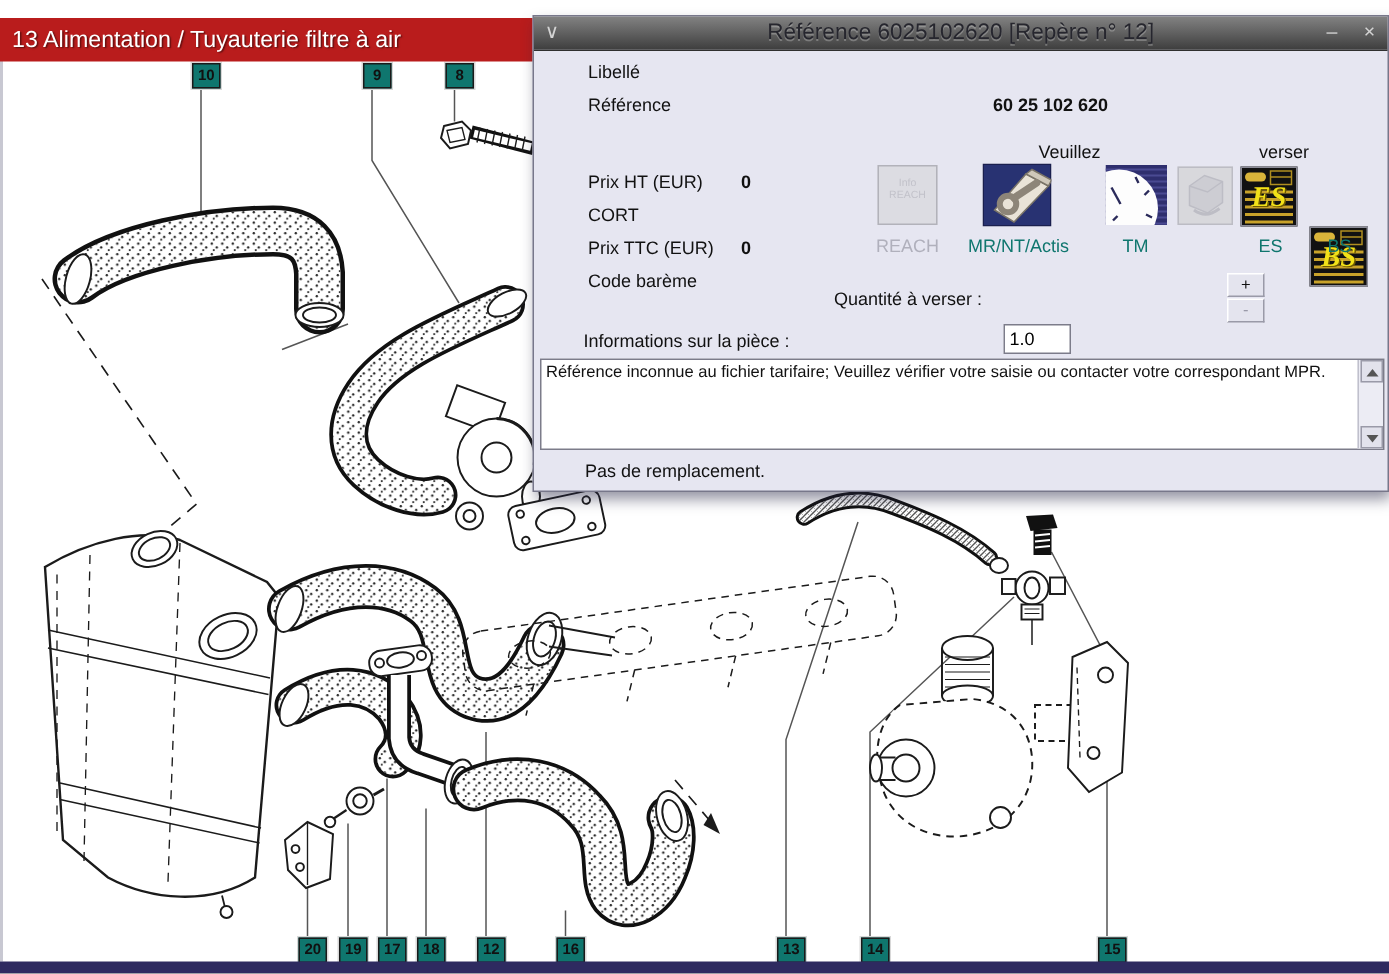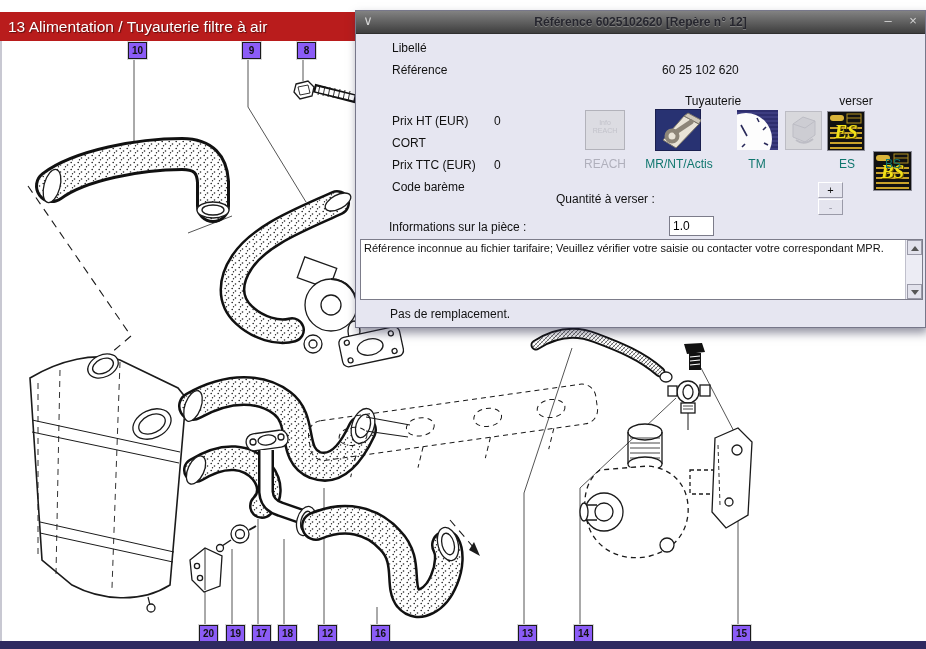--- a/index.html
+++ b/index.html
@@ -7,37 +7,37 @@
        font-family:"Liberation Sans",sans-serif;}
   
   .topbar{position:absolute;left:0;top:0;width:748px;height:29px;background:#b91c1c;
           color:#fff;font-size:15.5px;line-height:29px;padding-left:8px;box-sizing:border-box;
           text-shadow:1px 1px 1px rgba(0,0,0,.5);z-index:3;margin-top:12px;}
   .bottombar{position:absolute;left:0;top:641px;width:926px;height:8px;background:#2e2a60;z-index:3;}
   
   .diagram{position:absolute;left:0;top:29px;width:926px;height:612px;background:#fff;
            border-left:2px solid #c8c8d2;border-top:1px solid #9a9aa6;box-sizing:border-box;z-index:1;}
   .diagram svg{position:absolute;left:-2px;top:-30px;}
-  .callout{position:absolute;width:17px;height:15px;background:#8b5cf6;border:1px solid #1a1a1a;
+  .callout{position:absolute;width:17px;height:15px;background:#0f766e;border:1px solid #1a1a1a;
            box-shadow:0 0 0 1px #d8d8d8;font-size:10px;font-weight:bold;color:#111;
            text-align:center;line-height:15px;z-index:2;}
   
   .dialog{position:absolute;left:355px;top:10px;width:571px;height:318px;background:#e6e6f1;
           border:1px solid #77778a;box-sizing:border-box;z-index:5;
           box-shadow:2px 5px 9px rgba(40,40,70,.5);font-size:12px;color:#111;}
   .titlebar{position:absolute;left:0;top:0;right:0;height:22px;
             background:linear-gradient(#828282,#5d5d5d 55%,#3e3e3e);
             border-bottom:1px solid #2f2f2f;color:#d9d9d9;}
   .titlebar .title{position:absolute;left:0;right:0;top:0;height:22px;line-height:22px;
-            text-align:center;font-weight:bold;font-size:12px;color:#26262e;
+            text-align:center;font-weight:normal;font-size:15px;color:#26262e;
             text-shadow:0 1px 0 rgba(255,255,255,.25);}
   .tb-btn{position:absolute;top:0;height:22px;line-height:20px;font-size:13px;color:#d4d4d4;
           width:20px;text-align:center;cursor:default;}
   .lab{position:absolute;white-space:nowrap;margin-left:28px;}
-  .val{font-weight:normal;}
+  .val{font-weight:bold;}
   .icon-btn{position:absolute;box-sizing:border-box;}
   .icon-label{position:absolute;text-align:center;font-size:12px;color:#0f766e;white-space:nowrap;}
   .icon-label.dis{color:#b0b0bc;}
   .reach-btn{background:#dcdce2;border:1px solid #b2b2ba;color:#c2c2ca;font-size:7px;
              text-align:center;padding-top:8px;line-height:8px;}
   .gray-icon{background:#d8d8dc;border:1px solid #bcbcc4;}
   .esbs{background:#111;border:1px solid #8b8b97;position:relative;}
   .esbs .icon-letter{position:absolute;left:0;top:9px;width:100%;text-align:center;
         font-family:"Liberation Serif",serif;font-style:italic;font-weight:bold;font-size:19px;
         color:#f2e118;text-shadow:1px 1px 0 #6e5a00;}
@@ -275,21 +275,21 @@
     <span class="lab" style="left:8px;top:30px">Libellé</span>
     <span class="lab" style="left:8px;top:52px">Référence</span>
     <span class="lab val" style="left:278px;top:52px">60 25 102 620</span>
     <span class="lab" style="left:8px;top:103px">Prix HT (EUR)</span>
     <span class="lab val" style="left:110px;top:103px">0</span>
     <span class="lab" style="left:8px;top:125px">CORT</span>
     <span class="lab" style="left:8px;top:147px">Prix TTC (EUR)</span>
     <span class="lab val" style="left:110px;top:147px">0</span>
     <span class="lab" style="left:8px;top:169px">Code barème</span>
 
-    <span class="lab" style="left:284px;top:83px;width:90px;text-align:center">Tuyauterie</span>
+    <span class="lab" style="left:284px;top:83px;width:90px;text-align:center">Veuillez</span>
     <span class="lab" style="left:427px;top:83px;width:90px;text-align:center">verser</span>
 
     <div class="icon-btn reach-btn" style="left:229px;top:99px;width:40px;height:40px">
       <div>Info</div>
       <div>REACH</div>
     </div>
     <span class="icon-label dis" style="left:219px;top:146px;width:60px">REACH</span>
 
     <div class="icon-btn" style="left:299px;top:98px;width:46px;height:42px">
       <svg width="46" height="42">

